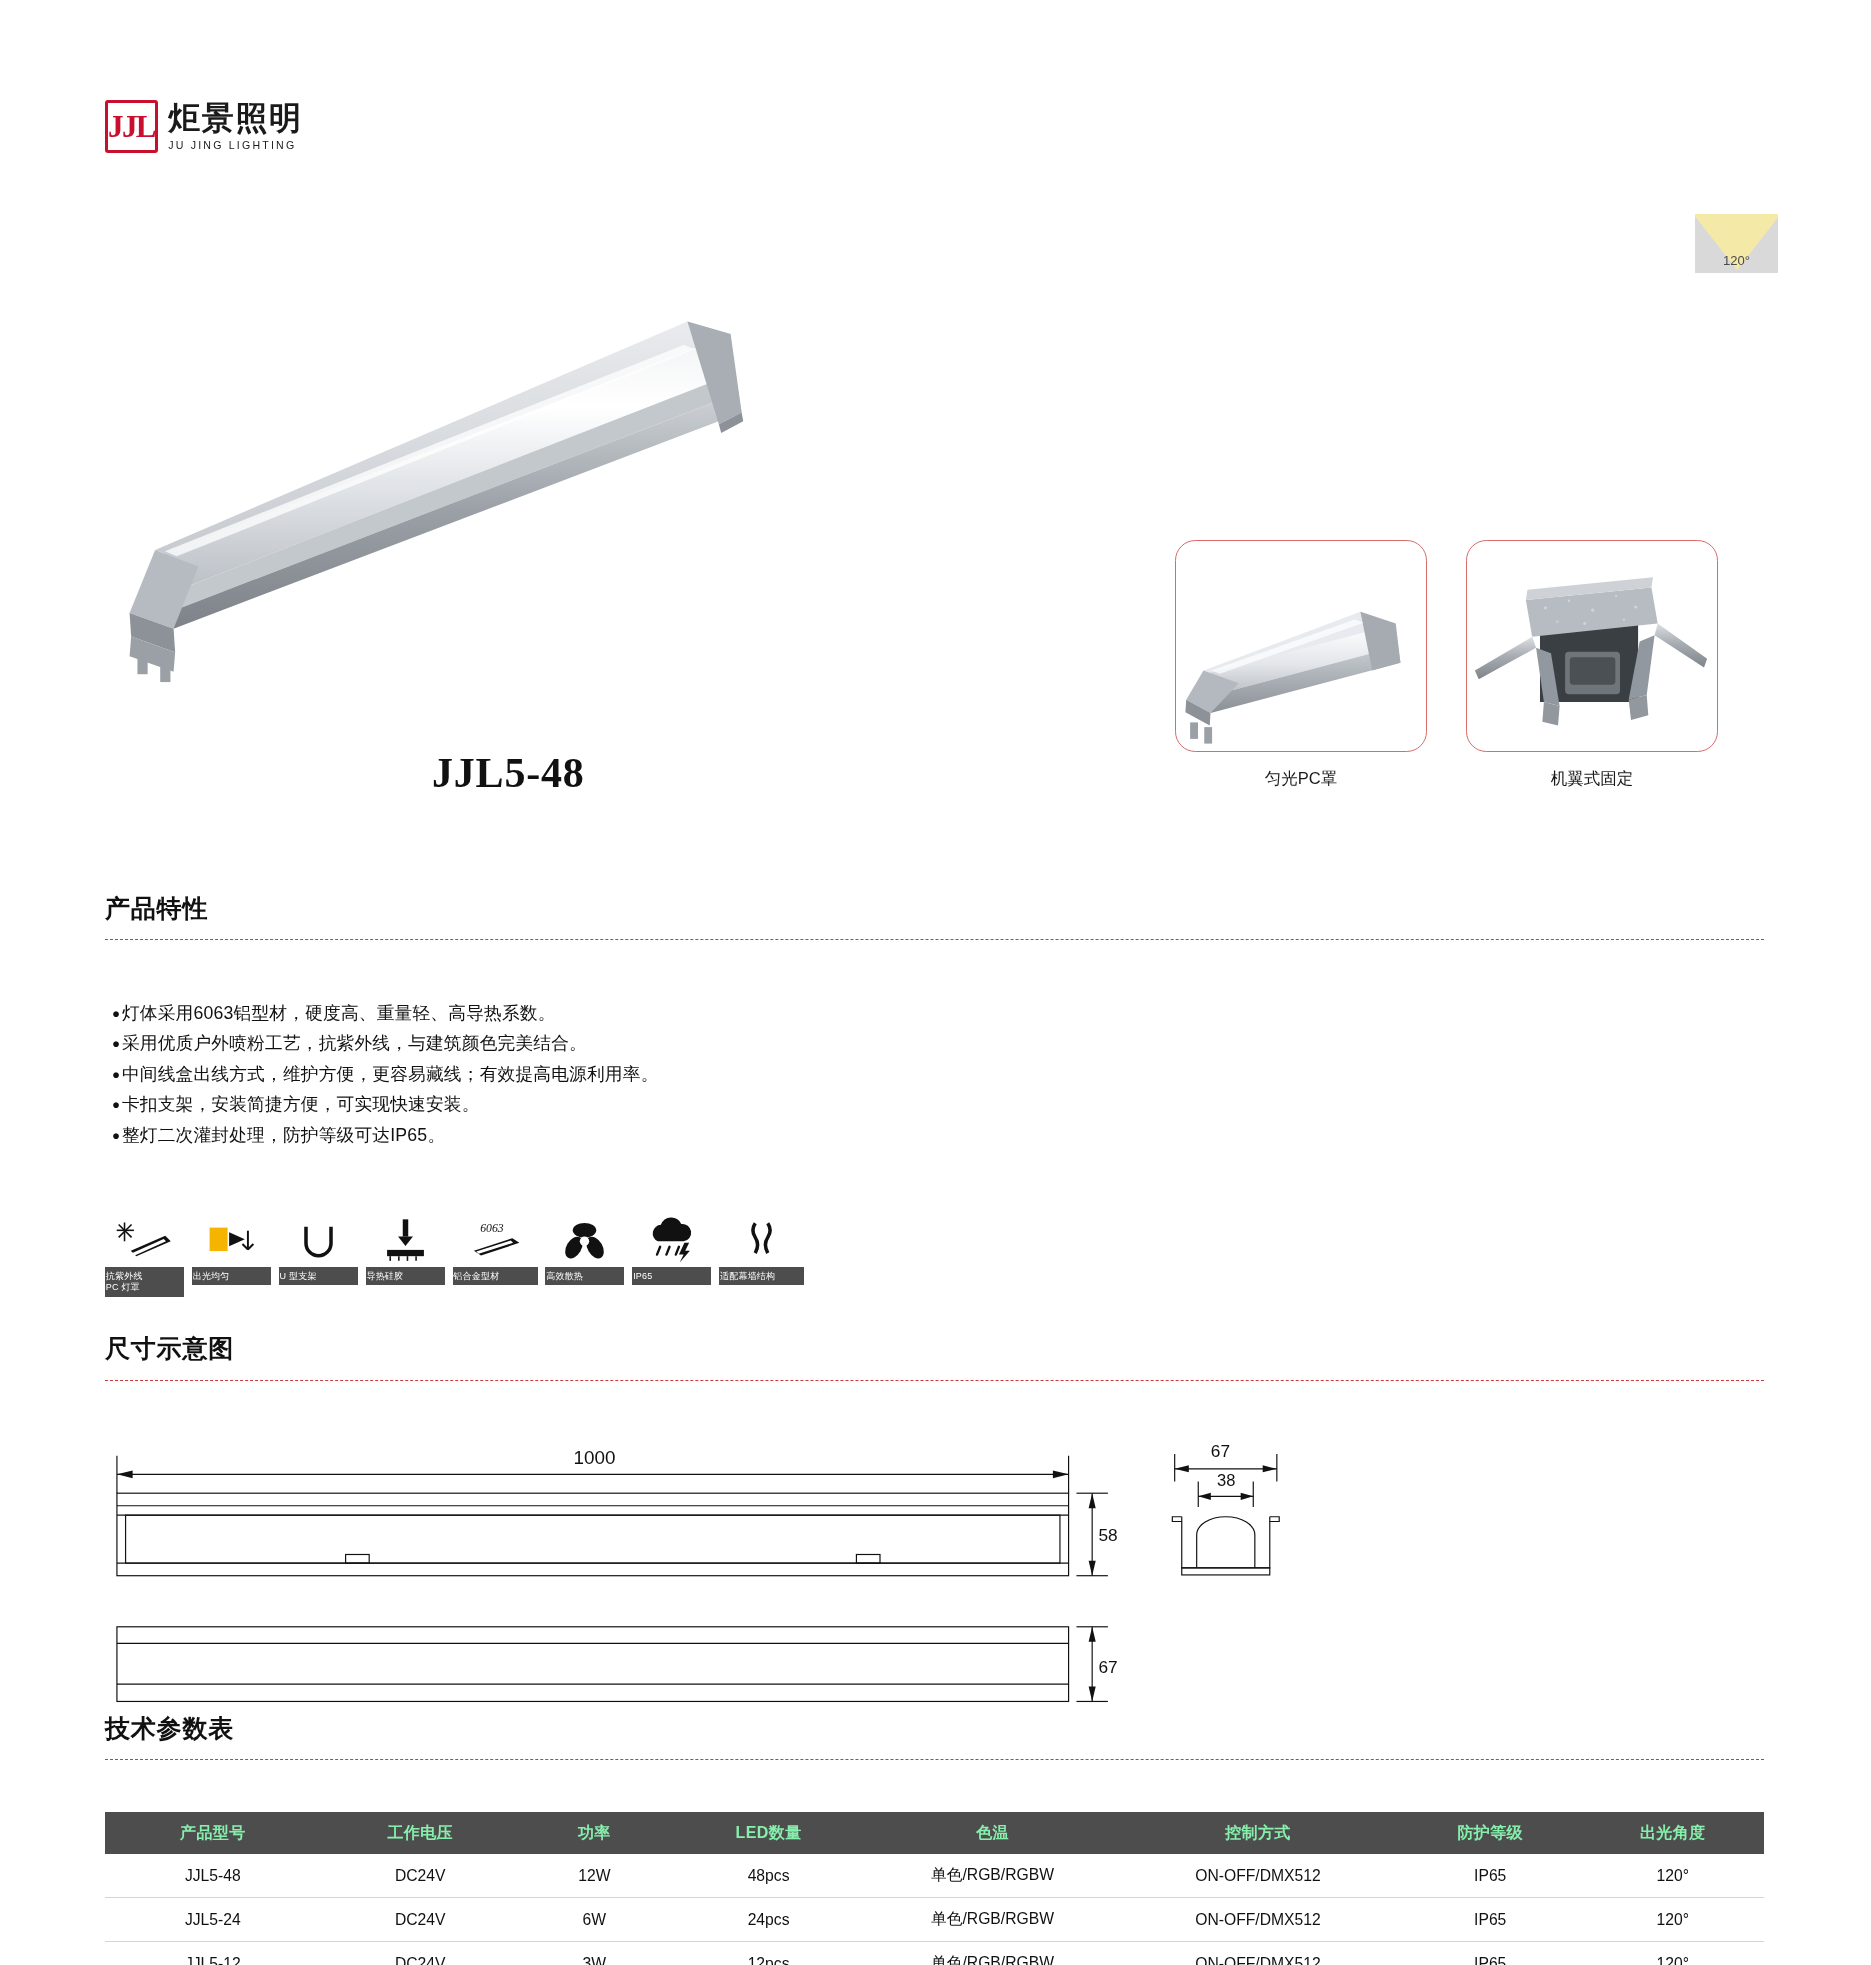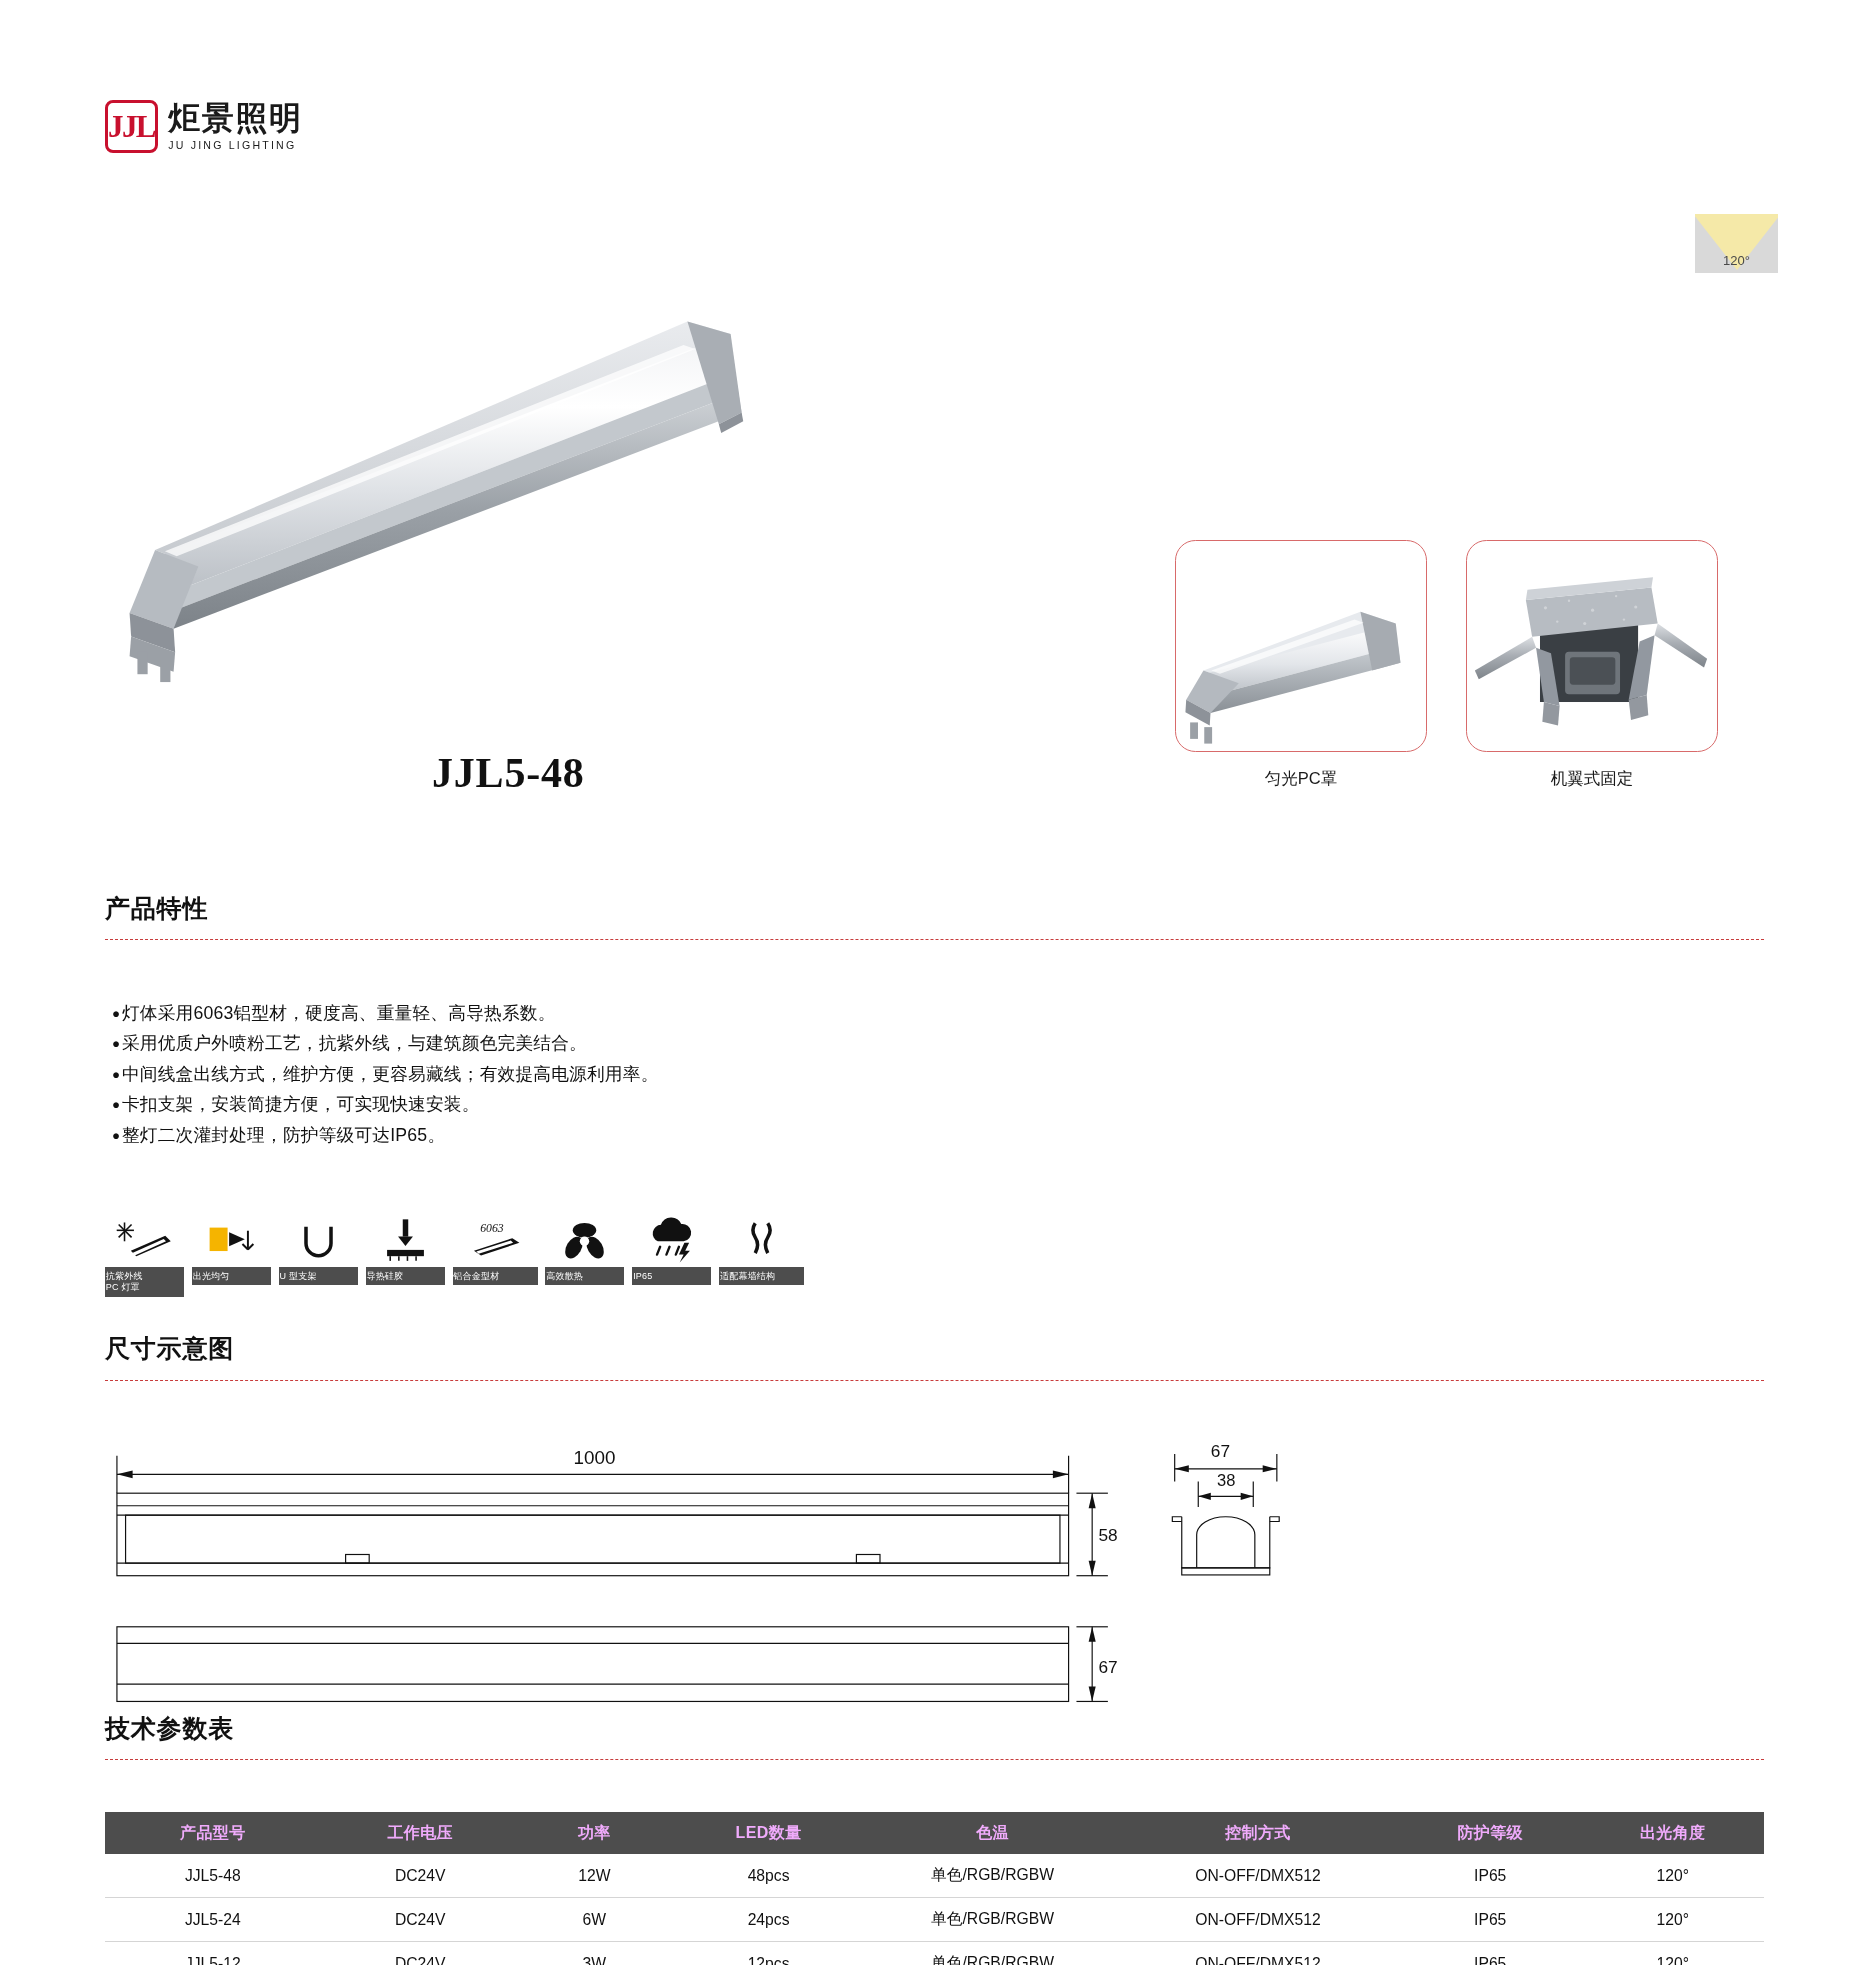--- a/index.html
+++ b/index.html
@@ -25,21 +25,21 @@
     left: 105px;
     top: 100px;
     display: flex;
     align-items: center;
     gap: 10.2px;
   }
   .logo-mark {
     width: 53px;
     height: 53px;
     border: 3.5px solid #c8102e;
-    border-radius: 8px;
+    border-radius: 3px;
     display: flex;
     align-items: center;
     justify-content: center;
     box-sizing: border-box;
   }
   .logo-mark span {
     font-family: "Liberation Serif", "DejaVu Serif", serif;
     font-size: 31px;
     font-weight: bold;
     color: #c8102e;
@@ -215,21 +215,21 @@
   .spec-table {
     position: absolute;
     left: 105px;
     top: 1812px;
     width: 1659px;
     border-collapse: collapse;
     font-size: 15.7px;
   }
   .spec-table th {
     background: #4d4d4d;
-    color: #f0abfc;
+    color: #86efac;
     font-weight: bold;
     font-size: 16px;
     padding: 10.6px 0;
     letter-spacing: 0.4px;
   }
   .spec-table td {
     text-align: center;
     padding: 11px 0;
     border-bottom: 0.8px solid #d5d5d5;
     color: #111;

